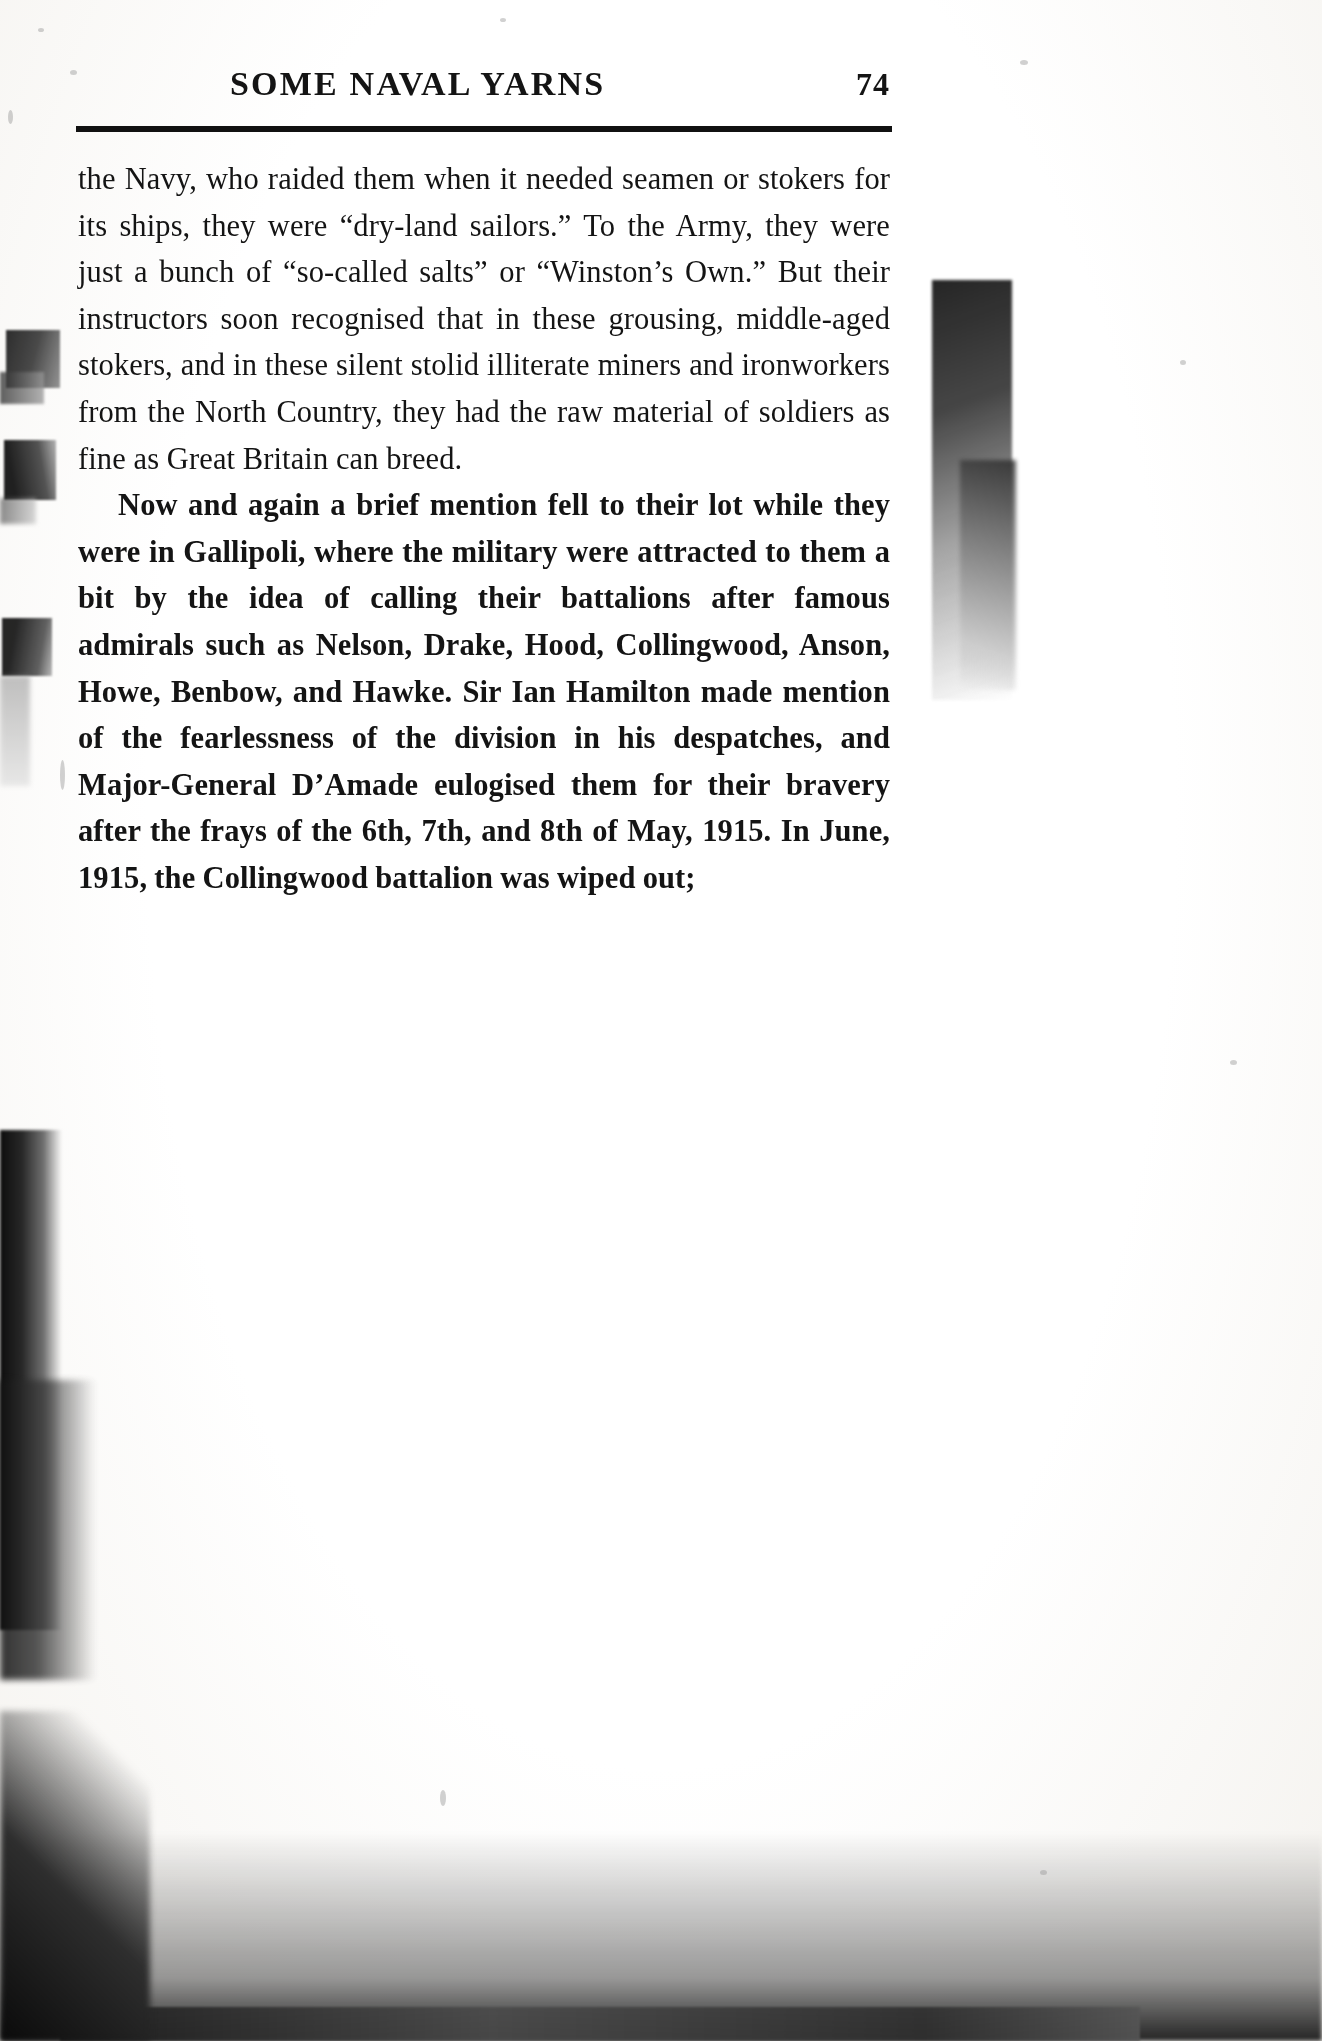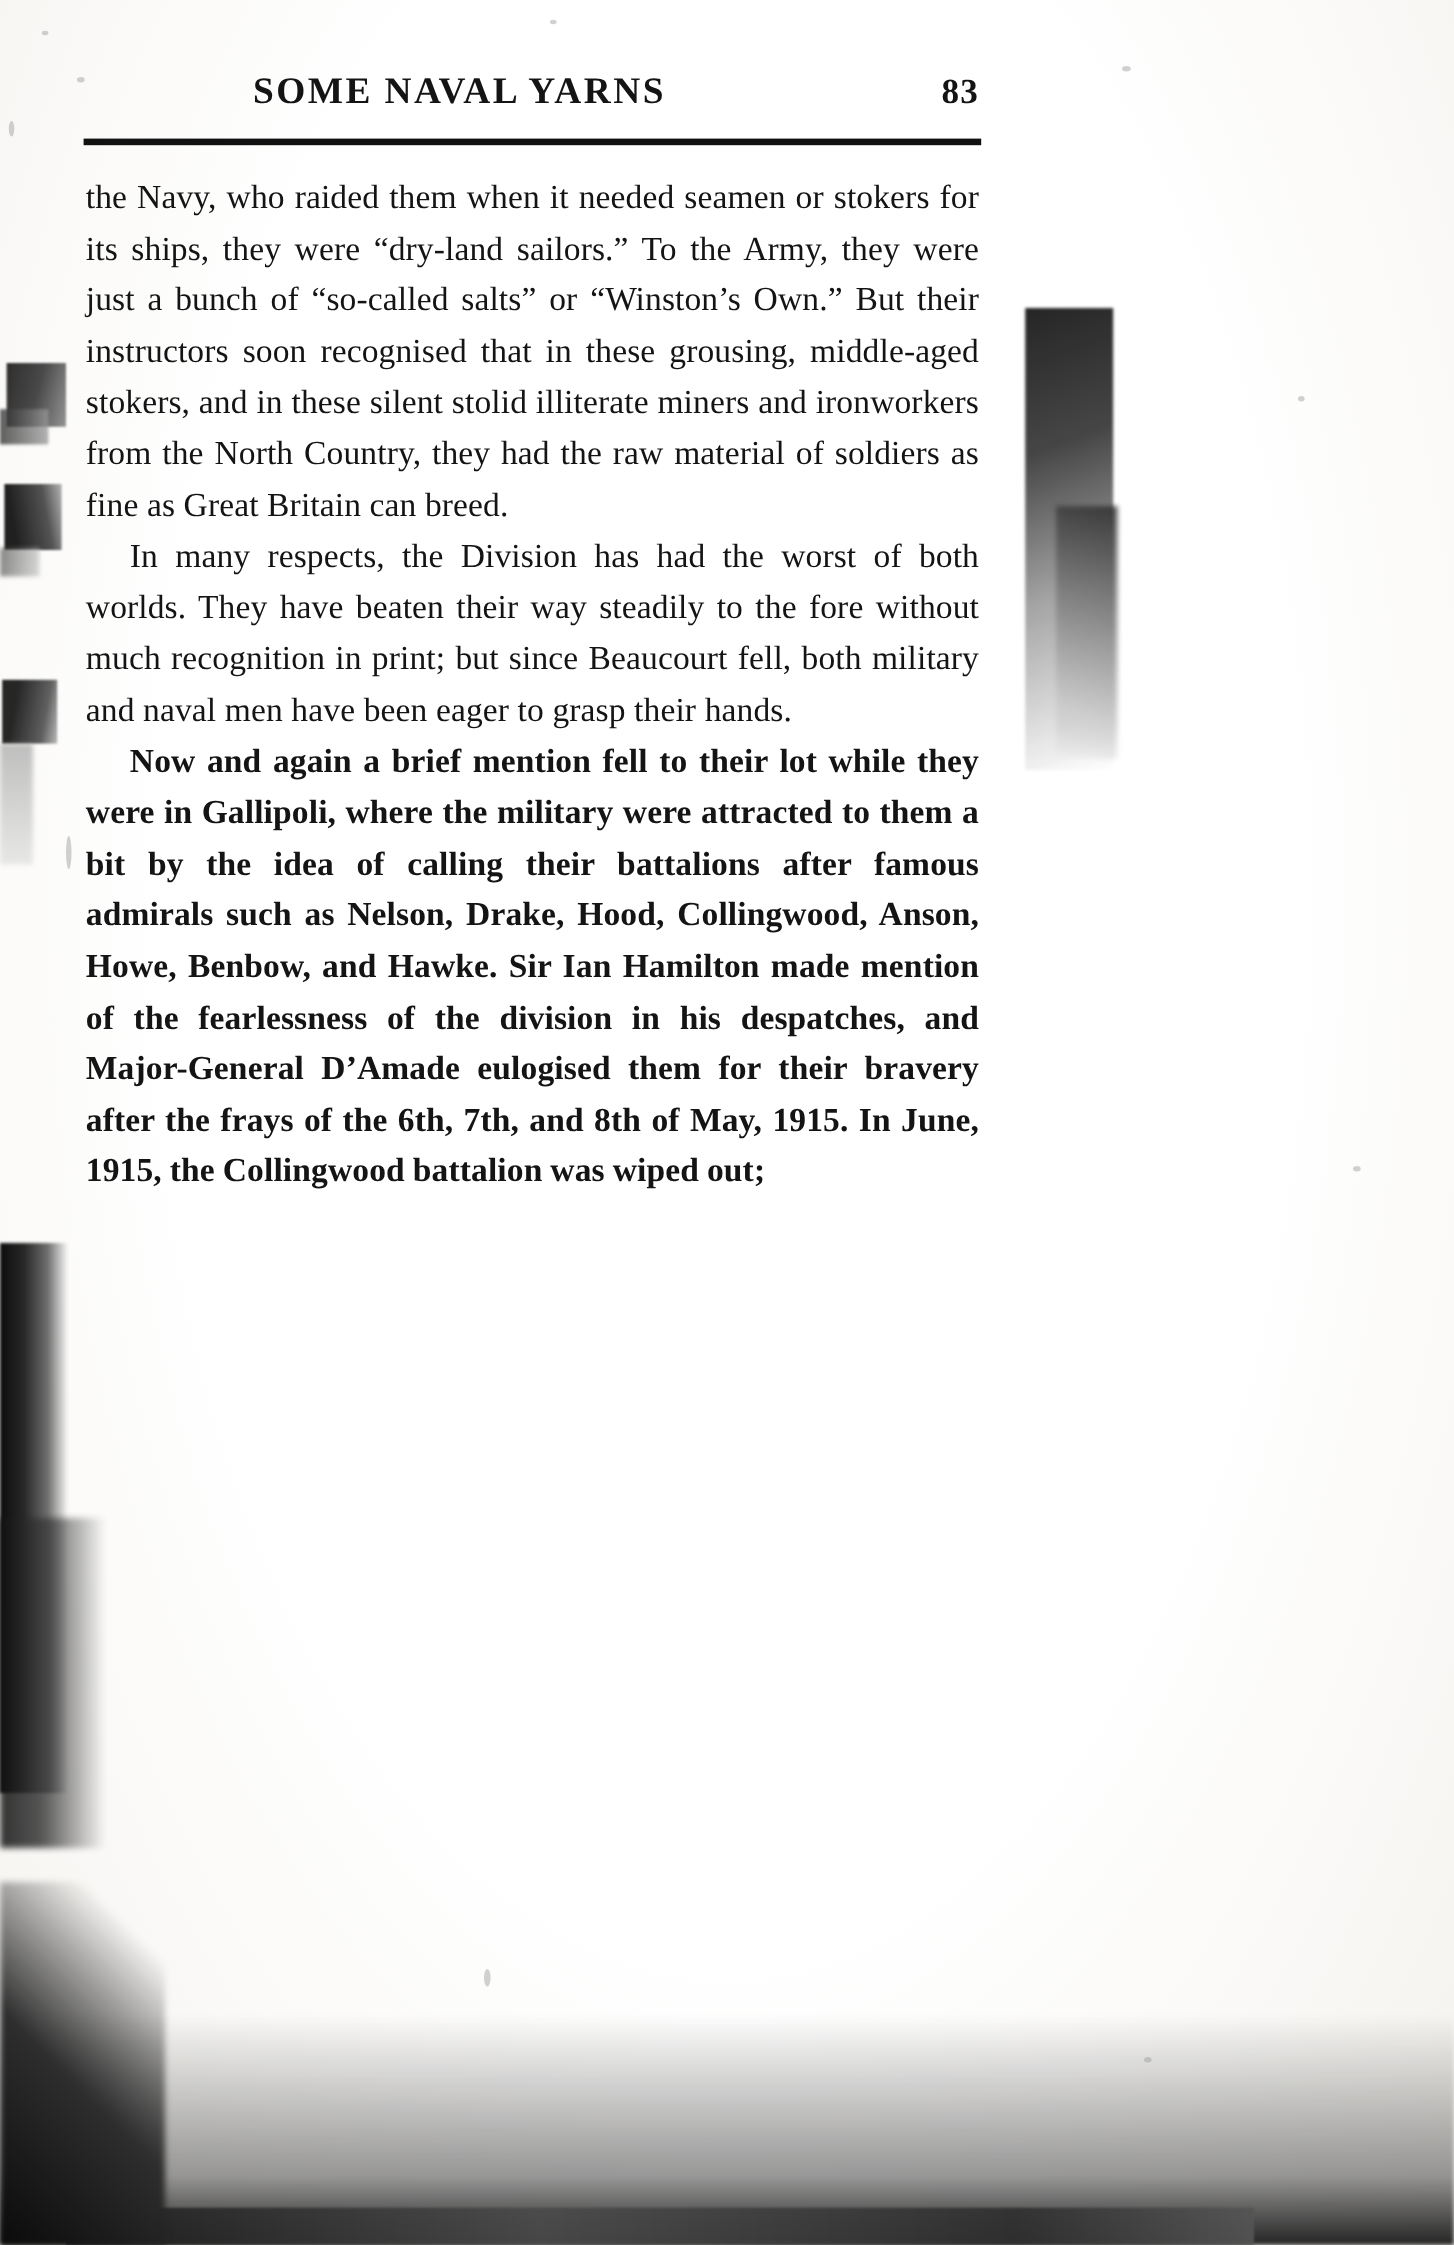--- a/index.html
+++ b/index.html
@@ -185,27 +185,26 @@
 </style>
 </head>
 <body>
 
 <div id="scan-page">
 
   <div class="paper-tone"></div>
 
   <div id="header">
     <div id="running-head">SOME NAVAL YARNS</div>
-    <div id="page-number">83</div>
+    <div id="page-number">74</div>
   </div>
   <div id="header-rule"></div>
 
   <div id="body-text">
     <p class="">the Navy, who raided them when it needed seamen or stokers for its ships, they were “dry-land sailors.”   To the Army, they were just a bunch of “so-called salts” or “Winston’s Own.”   But their instructors soon recognised that in these grousing, middle-aged stokers, and in these silent stolid illiterate miners and ironworkers from the North Country, they had the raw material of soldiers as fine as Great Britain can breed.</p>
-    <p class="indent">In many respects, the Division has had the worst of both worlds.   They have beaten their way steadily to the fore without much recognition in print; but since Beaucourt fell, both military and naval men have been eager to grasp their hands.</p>
     <p class="indent dense">Now and again a brief mention fell to their lot while they were in Gallipoli, where the military were attracted to them a bit by the idea of calling their battalions after famous admirals such as Nelson, Drake, Hood, Collingwood, Anson, Howe, Benbow, and Hawke.   Sir Ian Hamilton made mention of the fearlessness of the division in his despatches, and Major-General D’Amade eulogised them for their bravery after the frays of the 6th, 7th, and 8th of May, 1915.   In June, 1915, the Collingwood battalion was wiped out;</p>
   </div>
 
   <div class="smudge sm1"></div>
   <div class="smudge sm2"></div>
   <div class="smudge sm3"></div>
   <div class="smudge sm4"></div>
   <div class="smudge sm5"></div>
   <div class="smudge sm6"></div>
 

